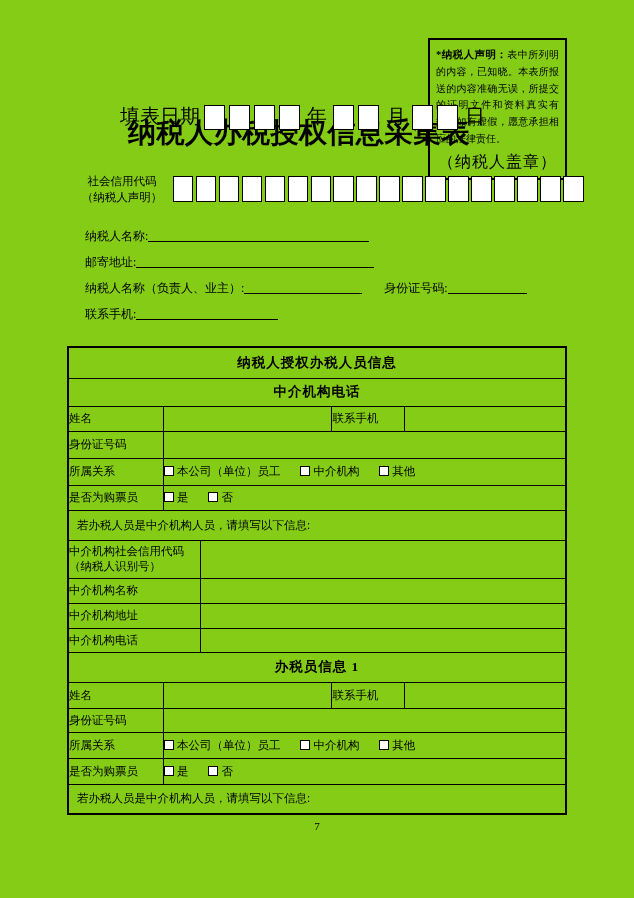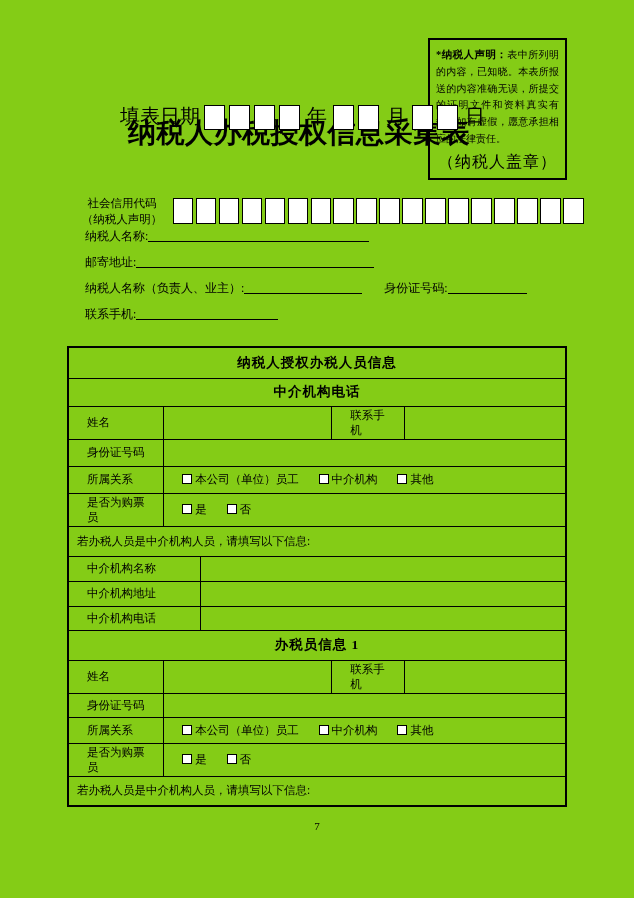--- a/index.html
+++ b/index.html
@@ -26,21 +26,21 @@
     text-align: center; font-size: 28px; font-weight: bold; letter-spacing: 0.5px; margin-top: 46px;
   }
   .date-row {
     position: absolute; left: 120px; top: 103px;
     display: flex; align-items: flex-end; font-size: 20px;
   }
   .date-row .word { margin: 0 2px 0 7px; }
   .dbox { width: 21px; height: 25px; border: 1.6px solid #000; margin-left: 4px; background: #fff; }
 
   
-  .code-section { position: absolute; left: 75px; top: 195px; display: flex; align-items: center; }
+  .code-section { position: absolute; left: 75px; top: 173px; display: flex; align-items: center; }
   .code-label { font-size: 11.5px; line-height: 1.4; text-align: center; width: 94px; }
   .code-boxes { display: flex; margin-left: 1px; }
   .cbox { width: 20.4px; height: 26px; border: 1.6px solid #000; margin-left: 2.6px; background: #fff; }
 
   
   .field { position: absolute; font-size: 12px; white-space: nowrap; }
   .f-name    { left: 85px; top: 228px; }
   .f-address { left: 85px; top: 254px; }
   .f-legal   { left: 85px; top: 280px; }
   .f-mobile  { left: 85px; top: 306px; }
@@ -48,21 +48,21 @@
   .u-220 { width: 221px; } .u-240 { width: 238px; } .u-118 { width: 118px; }
   .u-80 { width: 79px; } .u-142 { width: 142px; }
   .gap22 { display: inline-block; width: 22px; }
 
   
   .main-table {
     position: absolute; left: 67px; top: 346px; width: 500px;
     border-collapse: collapse; font-size: 11.5px;
     border: 2px solid #000;
   }
-  .main-table td { border: 1px solid #000; padding: 1px 18px; vertical-align: middle; }
+  .main-table td { border: 1px solid #000; padding: 1px 0; vertical-align: middle; }
   .main-table td.hdr { text-align: center; font-weight: bold; font-size: 13.5px; letter-spacing: 1px; }
   .main-table td.note { padding-left: 8px; }
   .opts { padding-left: 8px; }
   .opt { margin-right: 17px; white-space: nowrap; }
   .cb {
     display: inline-block; width: 10px; height: 10px;
     border: 1.2px solid #000; margin-right: 3px; vertical-align: -1px; background: #fff;
   }
 
   .page-num { position: absolute; left: 0; top: 820px; width: 634px; text-align: center; font-size: 11px; }
@@ -178,20 +178,24 @@
     <tr style="height:25px">
       <td>是否为购票员</td>
       <td colspan="4" class="opts">
         <span class="opt"><span class="cb"></span><span>是</span></span>
         <span class="opt"><span class="cb"></span><span>否</span></span>
       </td>
     </tr>
     <tr style="height:30px">
       <td colspan="5" class="note">若办税人员是中介机构人员，请填写以下信息:</td>
     </tr>
+    <tr style="height:38px">
+      <td colspan="2">中介机构社会信用代码（纳税人识别号）</td>
+      <td colspan="3"></td>
+    </tr>
     <tr style="height:25px">
       <td colspan="2">中介机构名称</td>
       <td colspan="3"></td>
     </tr>
     <tr style="height:25px">
       <td colspan="2">中介机构地址</td>
       <td colspan="3"></td>
     </tr>
     <tr style="height:24px">
       <td colspan="2">中介机构电话</td>

